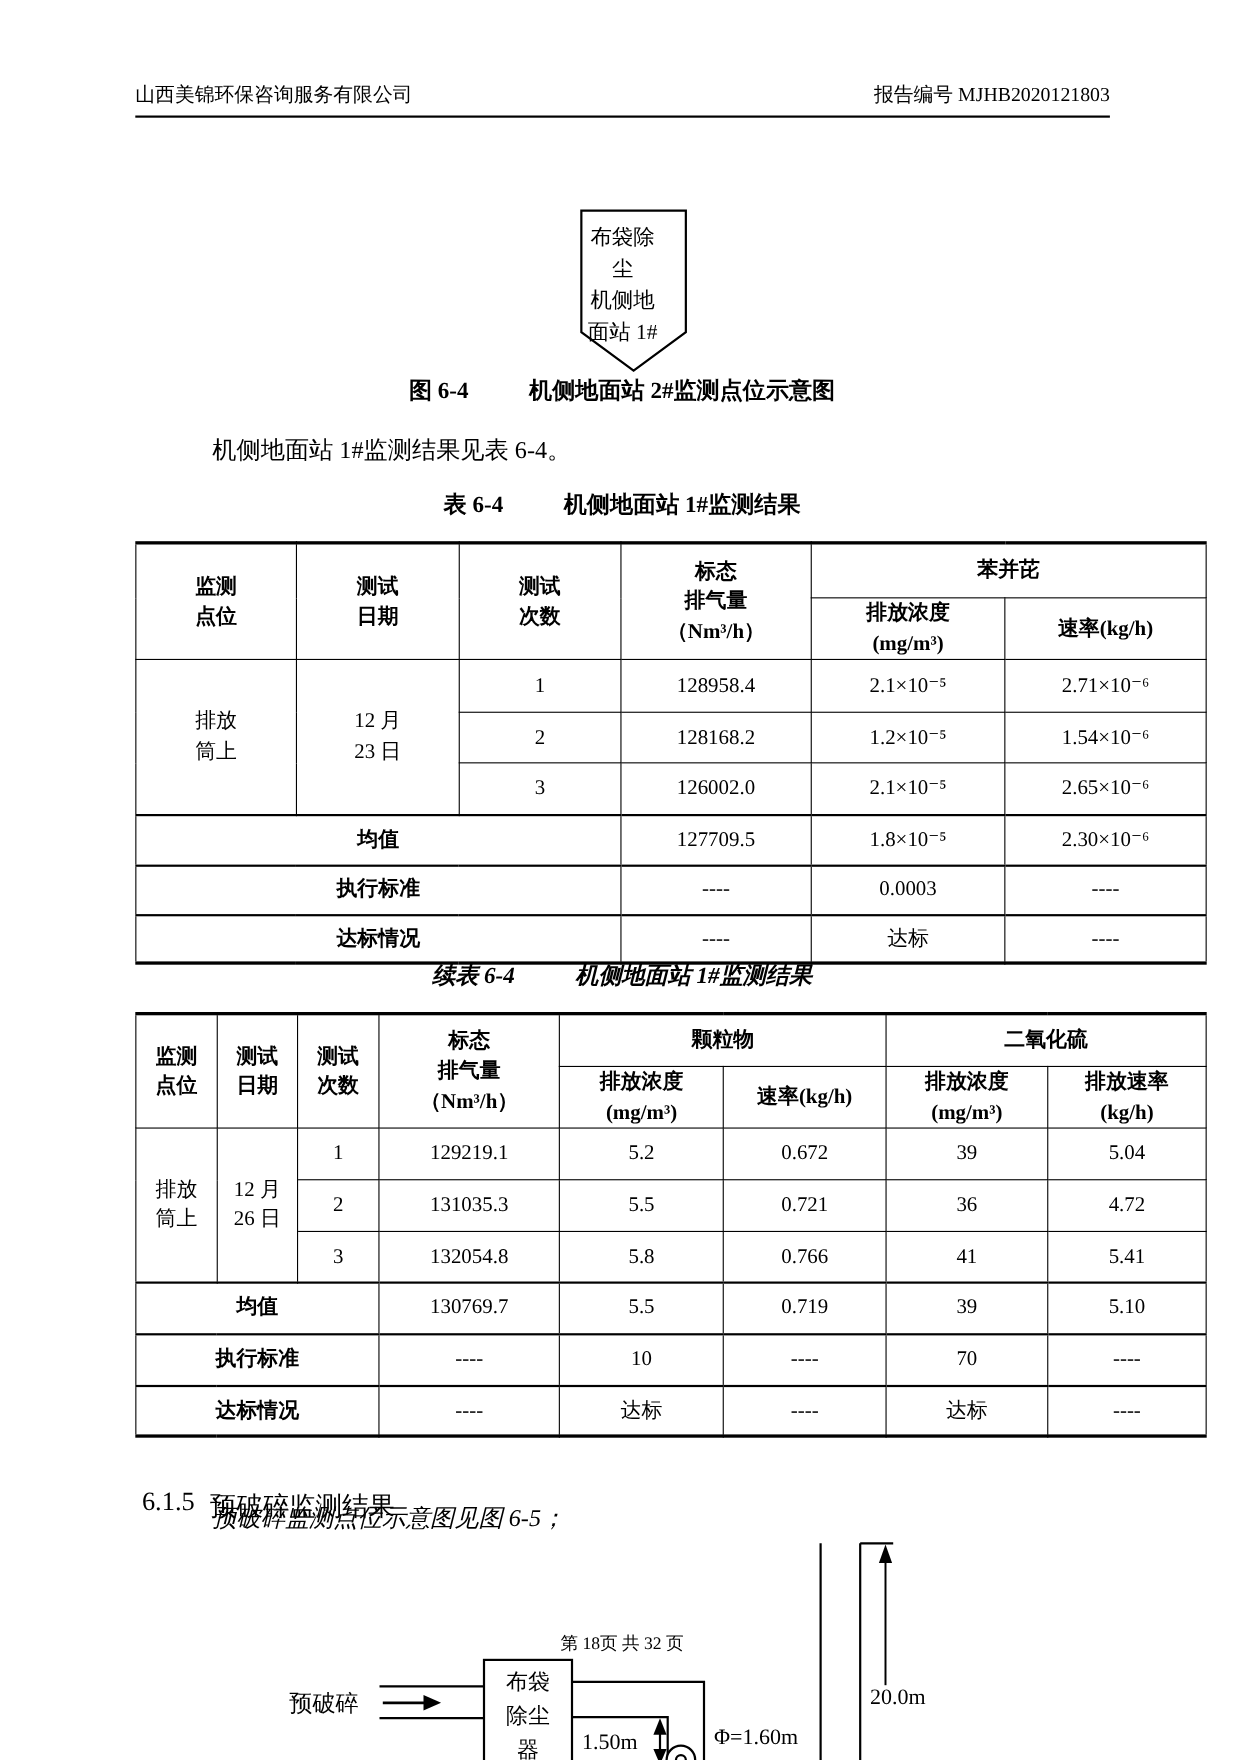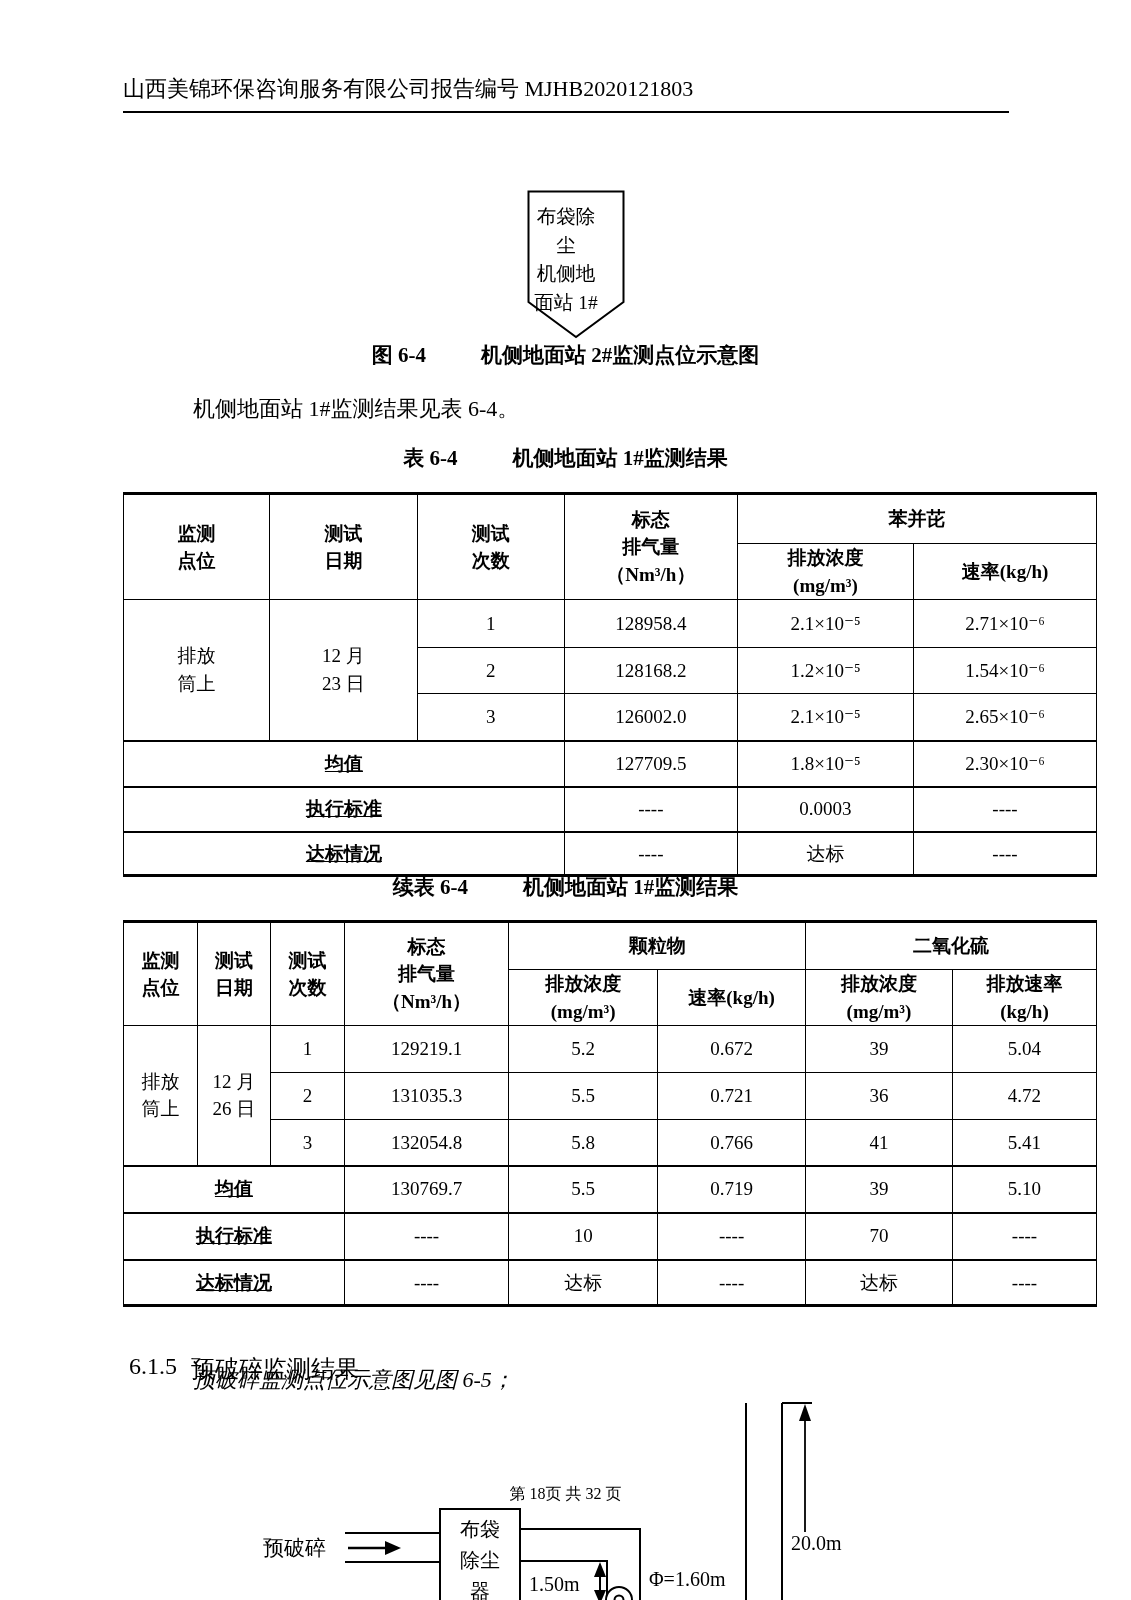--- a/index.html
+++ b/index.html
@@ -9,22 +9,22 @@
     background:#ffffff;
     overflow:hidden;
     font-family:"Liberation Serif","DejaVu Serif",serif;
     color:#000;
   }
   .abs{position:absolute;}
   .pre{white-space:pre-line;}
   
   .doc-header{
     left:123px;top:74px;width:886px;
-    display:flex;align-items:flex-end;
-    font-size:22px;padding-bottom:7px;
+    display:flex;justify-content:space-between;align-items:flex-end;
+    font-size:18px;padding-bottom:7px;
     border-bottom:2px solid #000;
   }
   
   .marker-text{
     left:527px;top:203px;width:78px;
     text-align:center;font-size:19.5px;line-height:28.5px;
   }
   
   .caption{
     left:0;width:1131px;text-align:center;font-weight:bold;font-size:21px;
@@ -37,21 +37,21 @@
     border-top:3px solid #000;border-bottom:3px solid #000;
     font-size:19px;
   }
   table.rpt th,table.rpt td{
     border:1px solid #000;text-align:center;vertical-align:middle;
     padding:0 2px;white-space:pre-line;line-height:1.45;
   }
   table.rpt th{font-weight:bold;}
   table.rpt td{font-weight:normal;}
   table.rpt tr.sum>td{border-top:2px solid #000;}
-  table.rpt td.rowlabel{font-weight:bold;text-decoration:underline;}
+  table.rpt td.rowlabel{font-weight:bold;}
   
   .section-h{font-size:24px;display:flex;gap:14px;}
   
   .dlabel{font-size:20px;line-height:1.2;}
   .box-label{
     left:440px;top:1514px;width:80px;text-align:center;
     font-size:20px;line-height:31px;
   }
   .page-footer{
     left:0;top:1484px;width:1131px;text-align:center;font-size:16px;
@@ -151,21 +151,21 @@
     </tr>
     <tr class="sum" style="height:44px;">
       <td colspan="3" class="rowlabel">达标情况</td>
       <td>----</td>
       <td>达标</td>
       <td>----</td>
     </tr>
   </tbody>
     </table>
 
-  <div class="abs caption" style="top:873px;">
+  <div class="abs caption" style="top:873px;font-style:italic;">
     <span>续表 6-4</span>
     <span>机侧地面站 1#监测结果</span>
   </div>
 
   <table class="rpt abs" style="left:123px;top:920px;">
     <colgroup>
       <col style="width:7.6%">
         <col style="width:7.5%">
         <col style="width:7.6%">
         <col style="width:16.9%">

